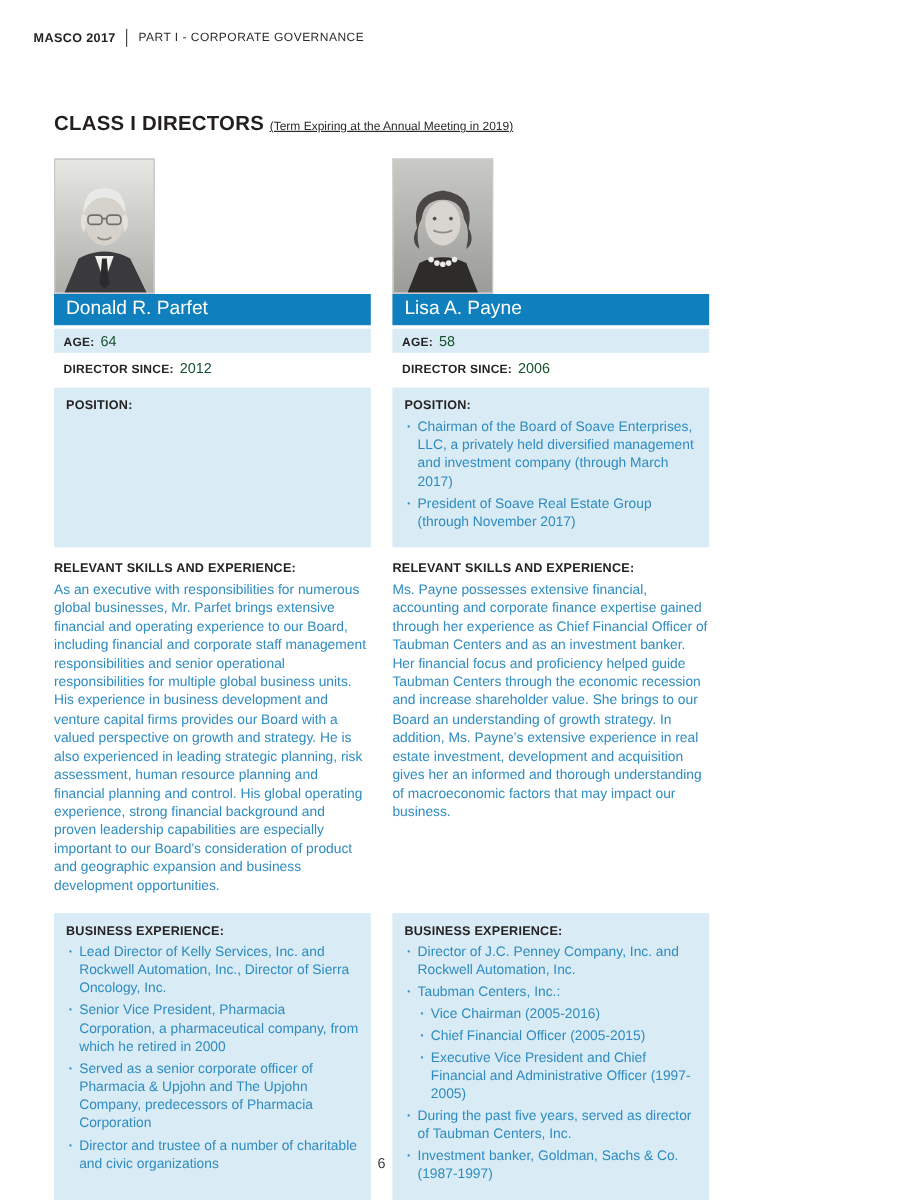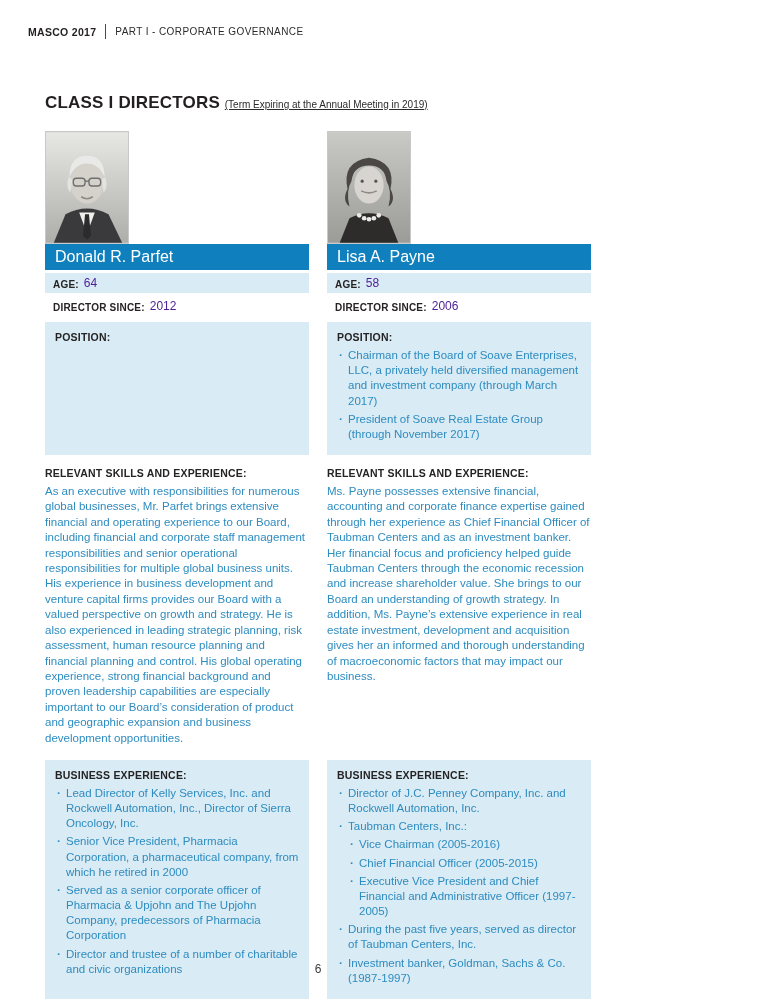--- a/index.html
+++ b/index.html
@@ -52,21 +52,21 @@
   }
   .row-age,.row-since{
     margin-top:3px;
     display:flex;align-items:flex-end;gap:5px;
     padding:3px 0 3px 8px;
     min-height:14px;
   }
   .row-age{background:#d9ebf4;}
   .row-since{background:#ffffff;}
   .meta-label{font-size:10px;font-weight:700;color:#262324;letter-spacing:.2px;}
-  .meta-value{font-size:12px;color:#4c1d95;}
+  .meta-value{font-size:12px;color:#14532d;}
 
   .info-box{
     background:#d9ebf4;
     padding:9px 10px 10px 10px;
     box-sizing:border-box;
   }
   .pos-box{margin-top:6px;min-height:112px;}
   .biz-box{margin-top:14px;min-height:205px;}
   .box-heading{
     font-size:10.5px;font-weight:700;color:#262324;

